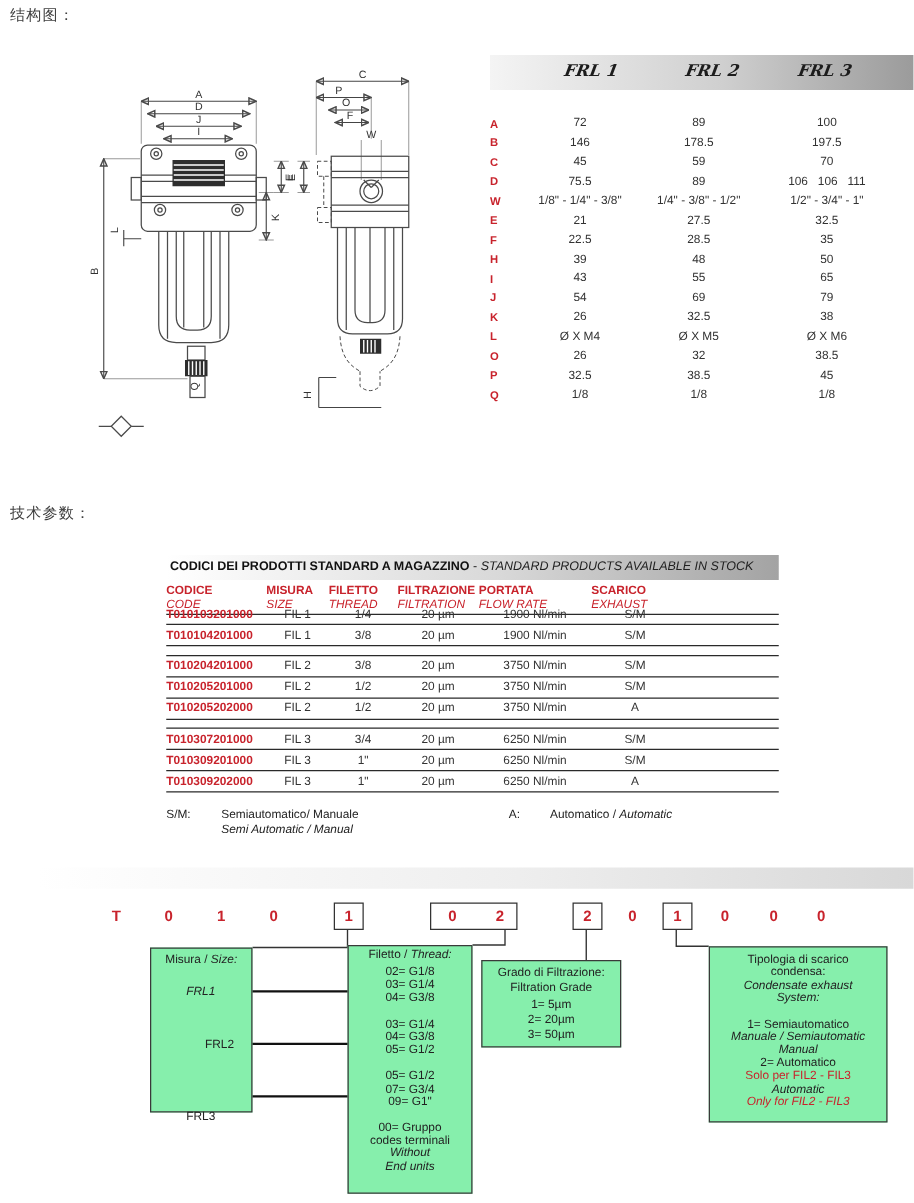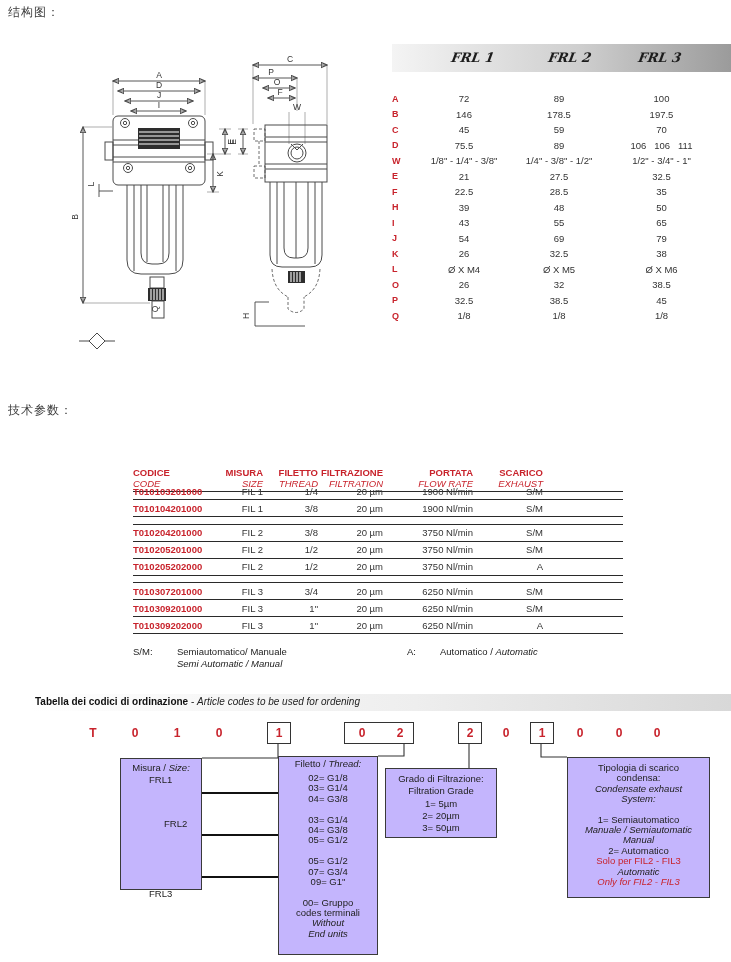--- a/index.html
+++ b/index.html
@@ -26,45 +26,45 @@
   .st .dsh{stroke-dasharray:3 2;stroke-width:0.8;}
   .st text{fill:#333;font-size:8.5px;stroke:none;font-family:"Liberation Sans",sans-serif;}
   
   .stk-band{position:absolute;left:133px;top:444px;width:490px;height:20px;
             background:linear-gradient(90deg,#ffffff 0%,#d8d8d8 55%,#a3a3a3 100%);
             font-size:10px;line-height:20px;padding-left:3px;box-sizing:border-box;white-space:nowrap;}
   .stk-band b{color:#111;}
   .stk-band i{color:#222;}
   .sgrid{display:grid;grid-template-columns:80px 50px 55px 65px 90px 70px 80px;align-items:center;}
   .stk-head{position:absolute;left:133px;top:467px;width:490px;border-bottom:1.5px solid #2a2a2a;padding-bottom:2px;}
-  .sh{text-align:right;font-size:9.5px;color:#c8232c;line-height:11px;}
+  .sh{text-align:left;font-size:9.5px;color:#c8232c;line-height:11px;}
   .sh:first-child{text-align:left;}
   .sh .l1{font-weight:bold;}
   .sh .l2{font-style:italic;}
   .stk-rows{position:absolute;left:133px;top:483px;width:490px;}
   .srow{height:16px;border-bottom:1.4px solid #2a2a2a;}
-  .srow span{font-size:9.5px;color:#333;text-align:right;white-space:nowrap;}
+  .srow span{font-size:9.5px;color:#333;text-align:center;white-space:nowrap;}
   .srow .c0{color:#c8232c;font-weight:bold;text-align:left;}
   .sgap{height:6.5px;border-bottom:1.4px solid #2a2a2a;}
   .fnote{position:absolute;font-size:9.5px;color:#222;line-height:11.5px;white-space:nowrap;}
   .fnote i{font-style:italic;}
   
   .ord-band{position:absolute;left:30px;top:694px;width:701px;height:17px;
             background:linear-gradient(90deg,#ffffff 0%,#eeeeee 55%,#d8d8d8 100%);}
   .ord-title{position:absolute;left:35px;top:696px;font-size:10px;white-space:nowrap;}
   .ord-title b{color:#111;}
   .cch{position:absolute;top:726px;transform:translateX(-50%);font-size:12px;font-weight:bold;
        color:#c8232c;line-height:14px;}
   .cbox{position:absolute;top:722px;width:22px;height:20px;border:1px solid #333;
         text-align:center;line-height:20px;font-size:12px;font-weight:bold;color:#c8232c;}
   .cboxw{position:absolute;top:722px;left:344px;width:68px;height:20px;border:1px solid #333;}
   .cboxw span{position:absolute;top:0;transform:translateX(-50%);font-size:12px;font-weight:bold;
         color:#c8232c;line-height:20px;}
   .obox{position:absolute;border:1px solid #3a3a3a;font-size:9.5px;color:#222;
-        text-align:center;box-sizing:border-box;background:#c4b5fd;}
+        text-align:center;box-sizing:border-box;background:#86efac;}
   .obox .it{font-style:italic;}
   .obox .red{color:#c8232c;}
   .fl{line-height:10.2px;}
   .gl{line-height:12.3px;}
   .tl{line-height:10.4px;}
   .cn{stroke:#333;stroke-width:1.1;fill:none;}
   .arr{stroke:#111;stroke-width:1.8;fill:none;}
 </style>
 </head>
 <body>
@@ -305,20 +305,23 @@
         <span class="rv">45</span>
       </div>
     <div class="drow">
         <span class="rl">Q</span>
         <span class="rv">1/8</span>
         <span class="rv">1/8</span>
         <span class="rv">1/8</span>
       </div>
   </div>
 
+  <div class="stk-band">
+    <b>CODICI DEI PRODOTTI STANDARD A MAGAZZINO</b><span> - </span><i>STANDARD PRODUCTS AVAILABLE IN STOCK</i>
+  </div>
 
   <div class="stk-head sgrid">
     <div class="sh">
         <div class="l1">CODICE</div>
         <div class="l2">CODE</div>
       </div>
     <div class="sh">
         <div class="l1">MISURA</div>
         <div class="l2">SIZE</div>
       </div>
@@ -423,23 +426,20 @@
     <div>Semiautomatico/ Manuale</div>
     <i>Semi Automatic / Manual</i>
   </div>
   <div class="fnote" style="left:407px;top:646px;">A:</div>
   <div class="fnote" style="left:440px;top:646px;">
     <span>Automatico /</span>
     <i>Automatic</i>
   </div>
 
   <div class="ord-band"></div>
-  <div class="ord-title">
-    <b>Tabella dei codici di ordinazione</b><span> - </span><i>Article codes to be used for ordening</i>
-  </div>
 
   <span class="cch" style="left:93px;">T</span>
   <span class="cch" style="left:135px;">0</span>
   <span class="cch" style="left:177px;">1</span>
   <span class="cch" style="left:219px;">0</span>
   <span class="cbox" style="left:267px;">1</span>
   <div class="cboxw">
     <span style="left:17px;">0</span>
     <span style="left:55px;">2</span>
   </div>
@@ -465,22 +465,22 @@
       <line class="arr" x1="188" y1="91" x2="294" y2="91" marker-start="url(#ar2)" marker-end="url(#ar2)"></line>
       <line class="arr" x1="188" y1="133" x2="294" y2="133" marker-start="url(#ar2)" marker-end="url(#ar2)"></line>
     </g>
   </svg>
 
   <div class="obox" style="left:120px;top:758px;width:82px;height:132px;">
     <div style="padding-top:3px;">
       <span>Misura /</span>
       <span class="it">Size:</span>
     </div>
-    <div style="position:absolute;left:28px;top:16px;line-height:10px;">FRL1</div>
-    <div style="position:absolute;left:28px;top:60px;line-height:10px;padding-left:15px;">FRL2</div>
+    <div style="position:absolute;left:28px;top:30px;line-height:10px;font-style:italic;">FRL1</div>
+    <div style="position:absolute;left:28px;top:72px;line-height:10px;padding-left:15px;">FRL2</div>
     <div style="position:absolute;left:28px;top:130px;line-height:10px;">FRL3</div>
   </div>
 
   <div class="obox" style="left:278px;top:756px;width:100px;height:199px;padding-top:2px;">
     <div class="fl">
       <span>Filetto /</span>
       <span class="it">Thread:</span>
     </div>
     <div class="fl" style="margin-top:4px;">02= G1/8</div>
     <div class="fl">03= G1/4</div>

